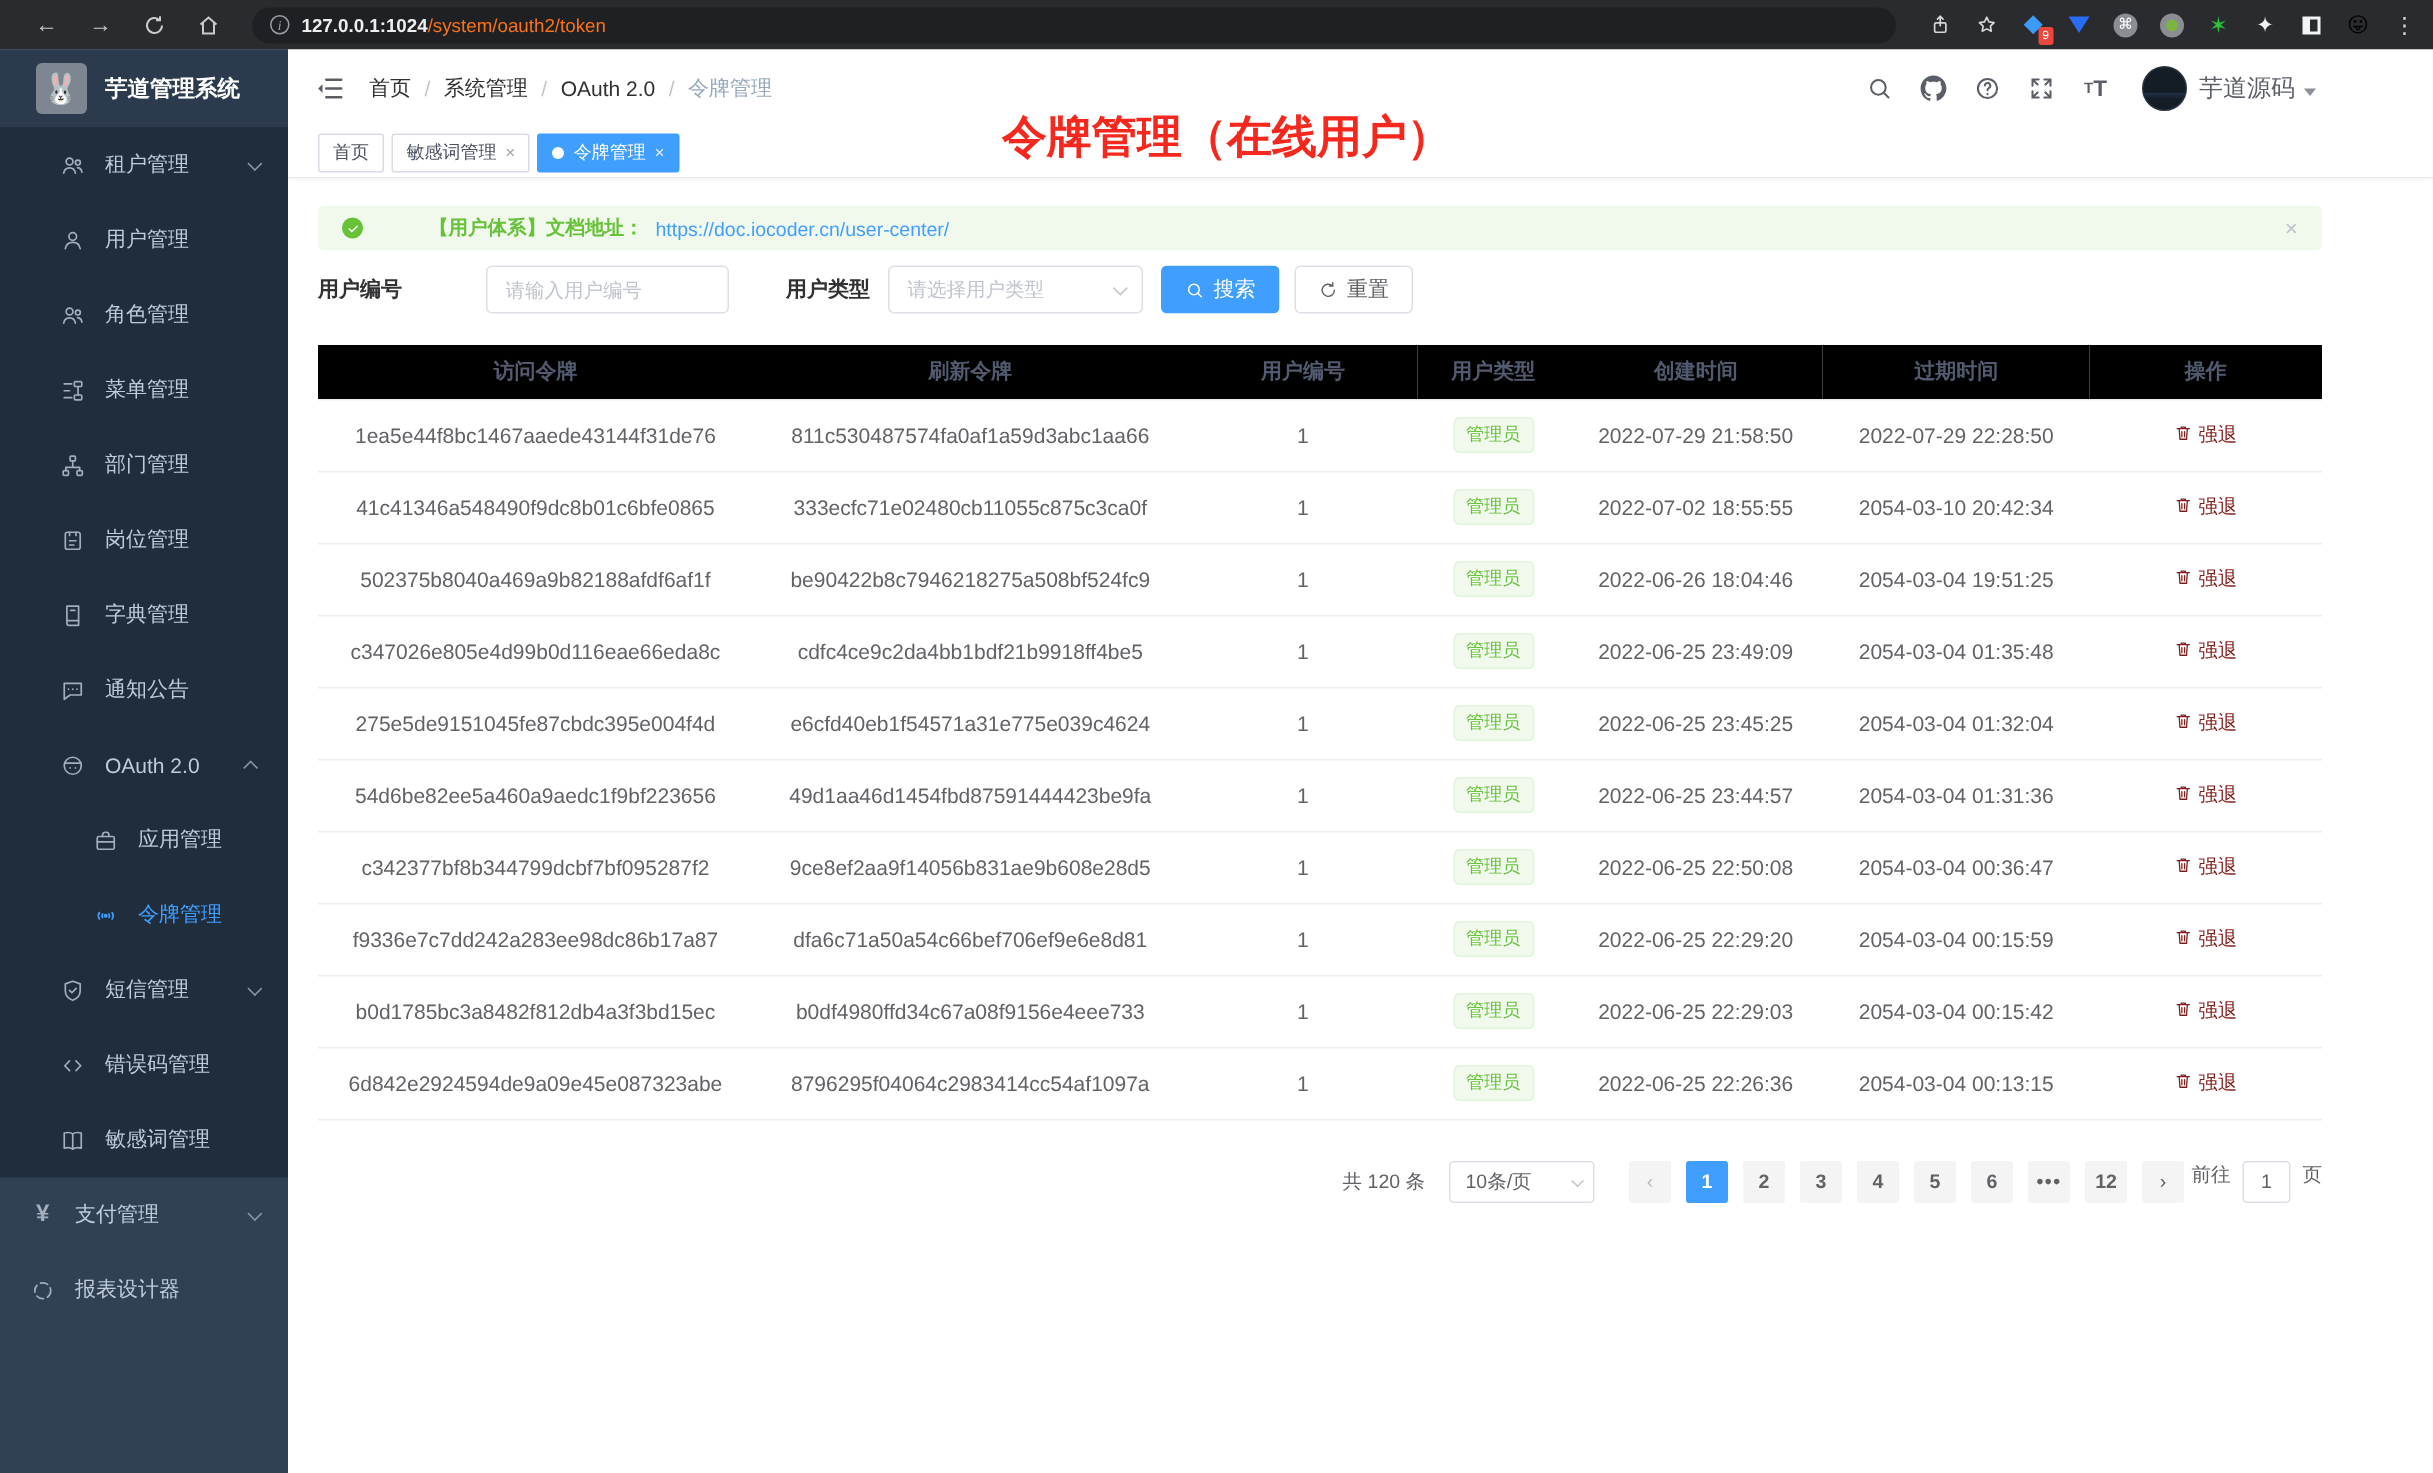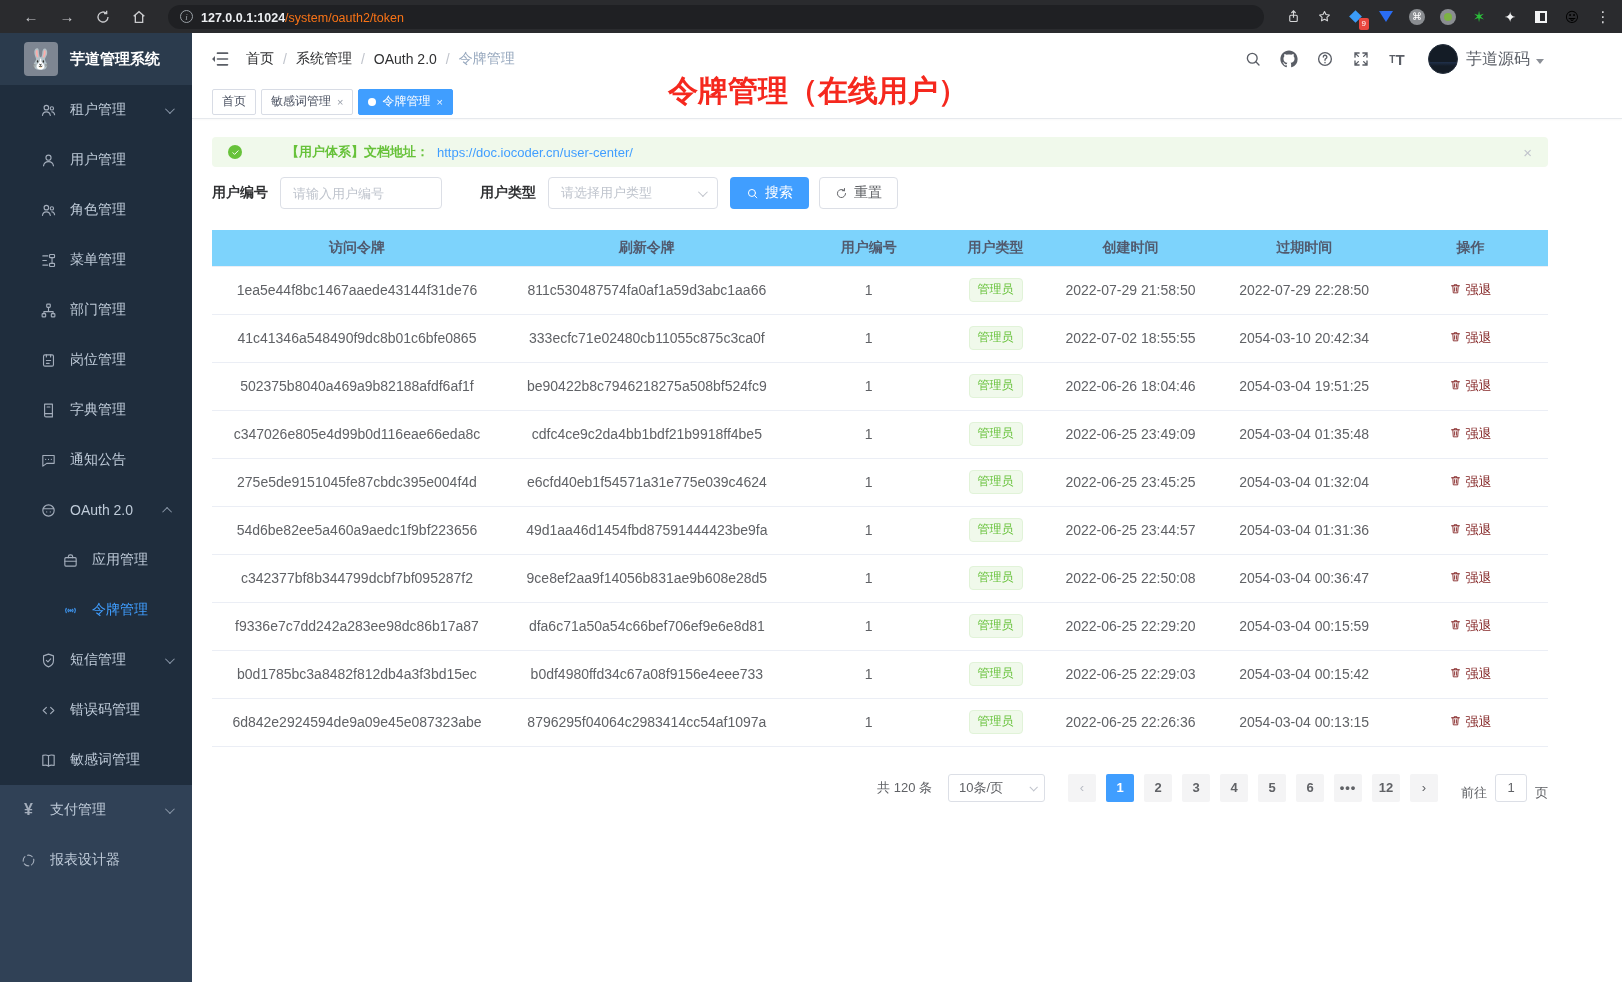--- a/index.html
+++ b/index.html
@@ -80,46 +80,46 @@
 
   .alert { height:30px; background:#f0f9eb; border-radius:4px; display:flex; align-items:center; padding:0 16px; font-size:13px; color:#67c23a; gap:8px; }
   .alert .chk { width:14px; height:14px; border-radius:50%; background:#67c23a; color:#fff; display:flex; align-items:center; justify-content:center; flex-shrink:0; }
   .alert .chk svg { width:9px; height:9px; stroke:#fff; stroke-width:2.5; fill:none; stroke-linecap:round; stroke-linejoin:round; }
   .alert b { font-weight:bold;margin-left:36px; }
   .alert a { color:#409eff; text-decoration:none; }
   .alert .close { margin-left:auto; color:#c0c4cc; font-size:15px; cursor:pointer; }
 
   .filters { display:flex; align-items:center; margin-top:10px; height:32px; gap:0; }
   .flabel { font-size:14px; font-weight:bold; color:#303133; margin-right:12px; }
-  .finput { width:162px; height:32px; border:1px solid #dcdfe6; border-radius:4px; padding:0 12px; font-size:13px; color:#606266; margin-right:38px; font-family:inherit; }
+  .finput { width:162px; height:32px; border:1px solid #dcdfe6; border-radius:4px; padding:0 12px; font-size:13px; color:#606266; margin-right:38px; font-family:inherit;margin-left:44px; }
   .finput::placeholder { color:#bfc4cd; }
   .fselect { width:170px; height:32px; border:1px solid #dcdfe6; border-radius:4px; padding:0 12px; font-size:13px; color:#bfc4cd; display:flex; align-items:center; justify-content:space-between; margin-right:12px; cursor:pointer; }
   .fselect .chev2 { width:7px; height:7px; border-right:1.3px solid #c0c4cc; border-bottom:1.3px solid #c0c4cc; transform:rotate(45deg) translateY(-2px); }
   .btn { height:32px; border-radius:4px; font-size:14px; display:inline-flex; align-items:center; justify-content:center; gap:6px; cursor:pointer; border:1px solid transparent; padding:0 15px; font-family:inherit; }
   .btn svg { width:13px; height:13px; fill:none; stroke:currentColor; stroke-width:1.8; stroke-linecap:round; }
   .btn.primary { background:#409eff; color:#fff; margin-left:0; }
   .btn.plain { background:#fff; border-color:#dcdfe6; color:#606266; margin-left:10px; }
 
   table.grid { width:1336px; border-collapse:collapse; margin-top:21px; table-layout:fixed; }
-  .grid th { height:36px; background:#7dd3fc; color:#515a6e; font-size:14px; font-weight:bold; border-bottom:1px solid #ebeef5; text-align:center; }
+  .grid th { height:36px; background:#000000; color:#515a6e; font-size:14px; font-weight:bold; border-bottom:1px solid #ebeef5; text-align:center; }
   .grid td { height:48px; color:#606266; font-size:14px; border-bottom:1px solid #ebeef5; text-align:center; white-space:nowrap; overflow:hidden; }
   .tag { display:inline-block; padding:3px 8px; background:#f0f9eb; border:1px solid #e1f3d8; color:#67c23a; border-radius:4px; font-size:12px; line-height:1.3; }
   .kick { color:#7f1d1d; font-size:13px; cursor:pointer; display:inline-flex; align-items:center; gap:3px; }
   .kick svg { width:13px; height:13px; fill:none; stroke:currentColor; stroke-width:1.6; stroke-linecap:round; stroke-linejoin:round; }
 
   .pager { width:1336px; display:flex; align-items:center; justify-content:flex-end; margin-top:27px; font-size:13px; color:#606266; gap:0; }
   .pager .total { margin-right:16px; }
   .psize { width:97px; height:28px; border:1px solid #dcdfe6; border-radius:3px; display:flex; align-items:center; justify-content:space-between; padding:0 8px 0 10px; color:#606266; cursor:pointer; margin-right:18px; }
   .psize .chev2 { width:6px; height:6px; border-right:1.3px solid #c0c4cc; border-bottom:1.3px solid #c0c4cc; transform:rotate(45deg) translateY(-1px); }
   .pbtn { min-width:28px; height:28px; margin:0 5px; background:#f4f4f5; border-radius:2px; display:flex; align-items:center; justify-content:center; color:#606266; cursor:pointer; font-weight:bold; padding:0 4px; }
   .pbtn.active { background:#409eff; color:#fff; }
   .pbtn.arrow { color:#b8bcc4; font-weight:normal; }
   .pbtn.arrow.en { color:#606266; }
   .pbtn.more { letter-spacing:1px; }
-  .goto { display:flex; align-items:flex-end; gap:8px; margin-left:18px; }
+  .goto { display:flex; align-items:flex-start; gap:8px; }
   .goto input { width:32px; height:28px; border:1px solid #dcdfe6; border-radius:3px; text-align:center; font-size:13px; color:#606266; font-family:inherit; }
 </style>
 </head>
 <body>
 
 <div class="chrome">
   <div class="navics">
     <span class="navic">←</span>
     <span class="navic">→</span>
     <span class="navic">

